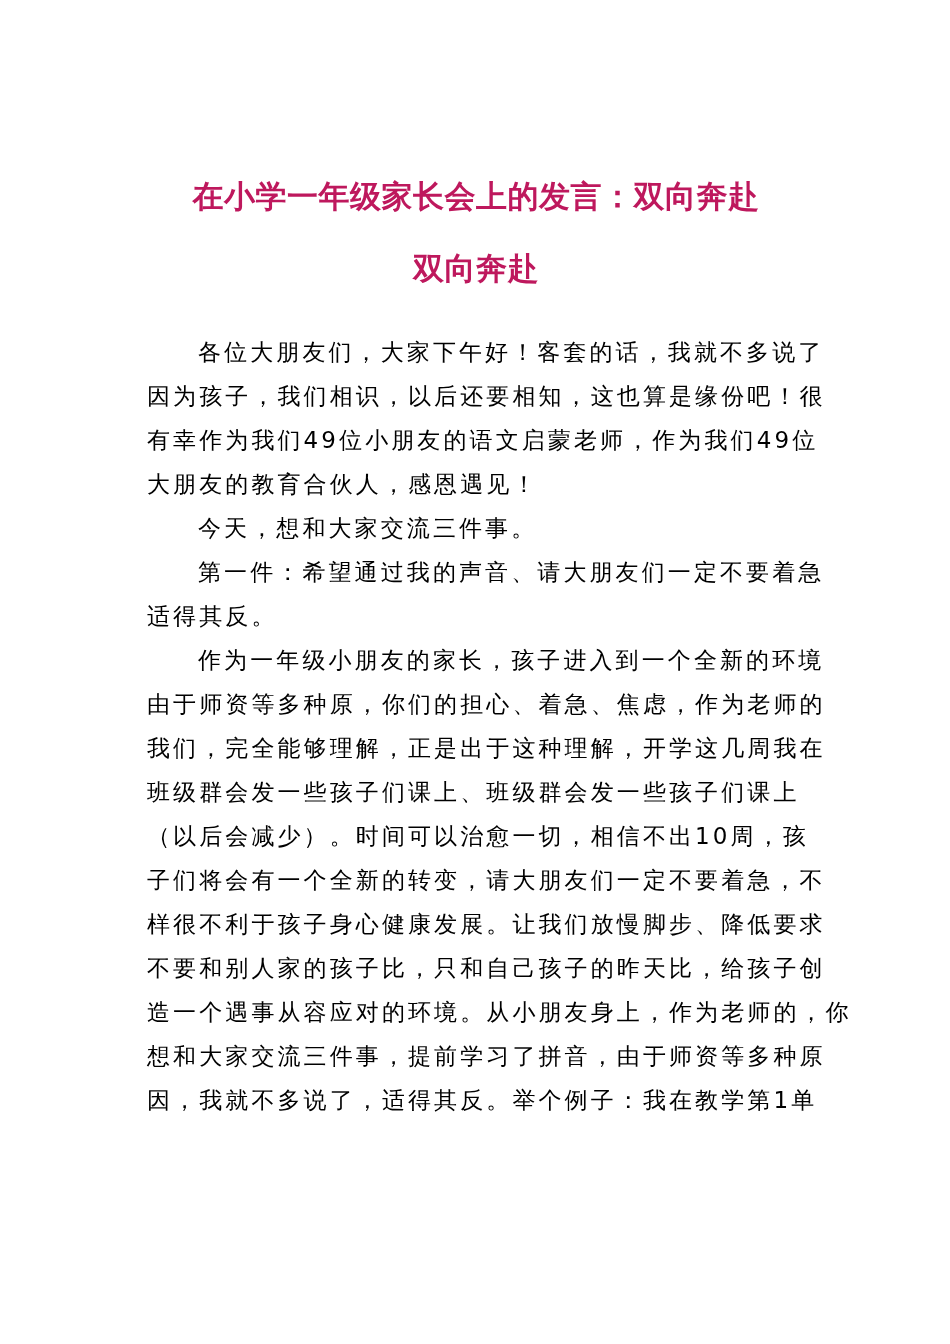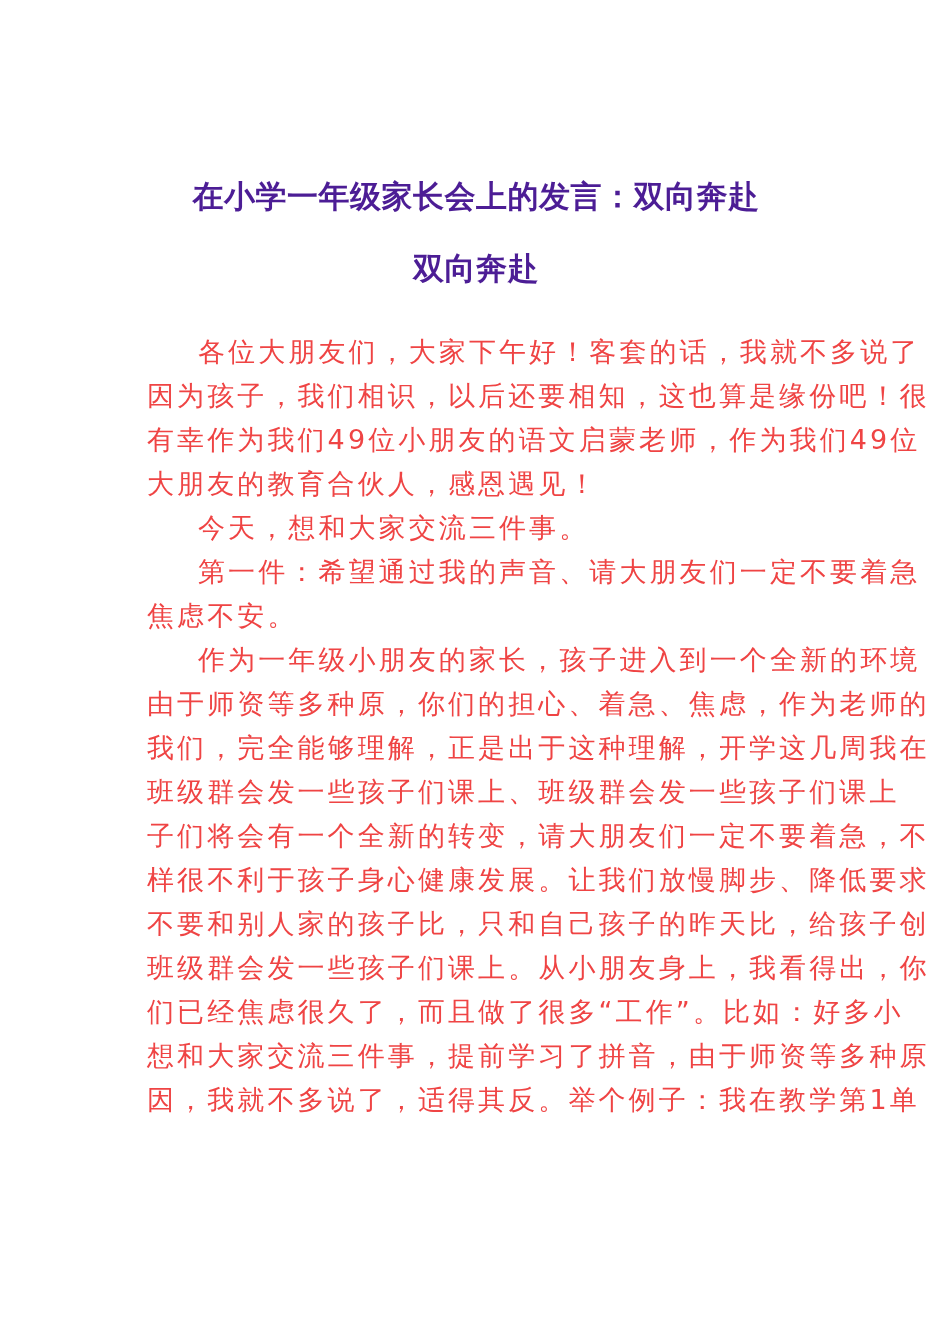--- a/index.html
+++ b/index.html
@@ -23,33 +23,33 @@
     .title {
       position: absolute;
       left: 147px;
       width: 658px;
       top: 160px;
       text-align: center;
       font-family: "DejaVu Serif", "Liberation Serif", serif;
       font-weight: bold;
       font-size: 31px;
       line-height: 72px;
-      color: #4c1d95;
+      color: #be185d;
       letter-spacing: 0.5px;
     }
     .title div { white-space: nowrap; }
     .body-text {
       position: absolute;
       left: 147px;
       top: 330px;
       width: 662px;
       font-family: "DejaVu Sans", "Liberation Sans", sans-serif;
-      font-size: 27px;
+      font-size: 23px;
       line-height: 44px;
-      color: #ef4444;
+      color: #000000;
     }
     .line {
       display: block;
       height: 44px;
       white-space: nowrap;
       letter-spacing: 3.1px;
     }
     .line.indent { padding-left: 51px; }
   </style>
 </head>
@@ -61,26 +61,26 @@
     <div>双向奔赴</div>
   </div>
 
   <div class="body-text" id="body-text">
     <span class="line indent">各位大朋友们，大家下午好！客套的话，我就不多说了</span>
     <span class="line">因为孩子，我们相识，以后还要相知，这也算是缘份吧！很</span>
     <span class="line">有幸作为我们49位小朋友的语文启蒙老师，作为我们49位</span>
     <span class="line">大朋友的教育合伙人，感恩遇见！</span>
     <span class="line indent">今天，想和大家交流三件事。</span>
     <span class="line indent">第一件：希望通过我的声音、请大朋友们一定不要着急</span>
-    <span class="line">焦虑不安。</span>
+    <span class="line">适得其反。</span>
     <span class="line indent">作为一年级小朋友的家长，孩子进入到一个全新的环境</span>
     <span class="line">由于师资等多种原，你们的担心、着急、焦虑，作为老师的</span>
     <span class="line">我们，完全能够理解，正是出于这种理解，开学这几周我在</span>
     <span class="line">班级群会发一些孩子们课上、班级群会发一些孩子们课上</span>
+    <span class="line">（以后会减少）。时间可以治愈一切，相信不出10周，孩</span>
     <span class="line">子们将会有一个全新的转变，请大朋友们一定不要着急，不</span>
     <span class="line">样很不利于孩子身心健康发展。让我们放慢脚步、降低要求</span>
     <span class="line">不要和别人家的孩子比，只和自己孩子的昨天比，给孩子创</span>
-    <span class="line">班级群会发一些孩子们课上。从小朋友身上，我看得出，你</span>
-    <span class="line">们已经焦虑很久了，而且做了很多“工作”。比如：好多小</span>
+    <span class="line">造一个遇事从容应对的环境。从小朋友身上，作为老师的，你</span>
     <span class="line">想和大家交流三件事，提前学习了拼音，由于师资等多种原</span>
     <span class="line">因，我就不多说了，适得其反。举个例子：我在教学第1单</span>
   </div>
 </div>
 
 </body></html>

